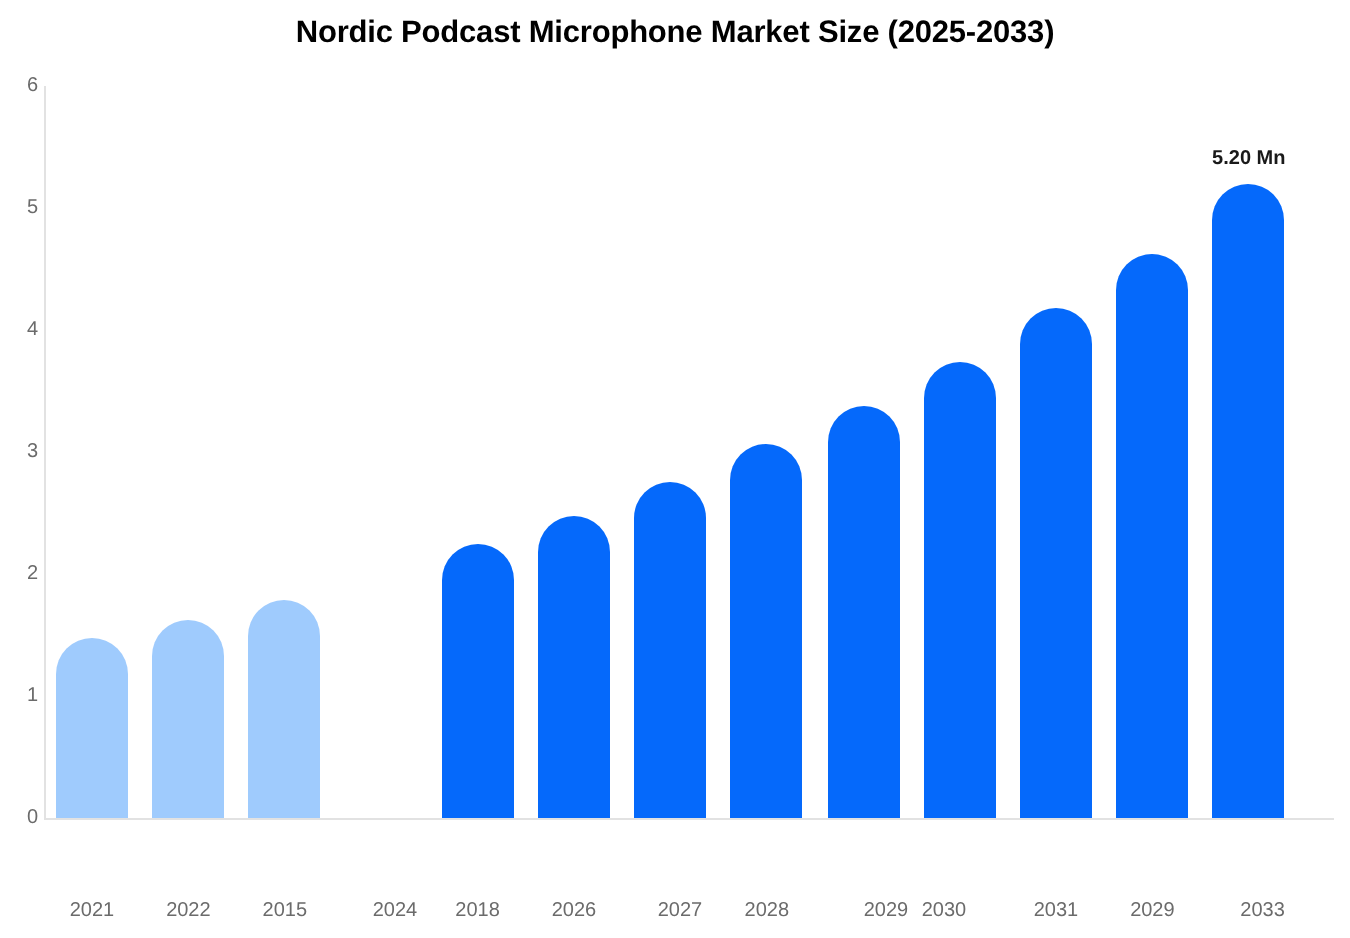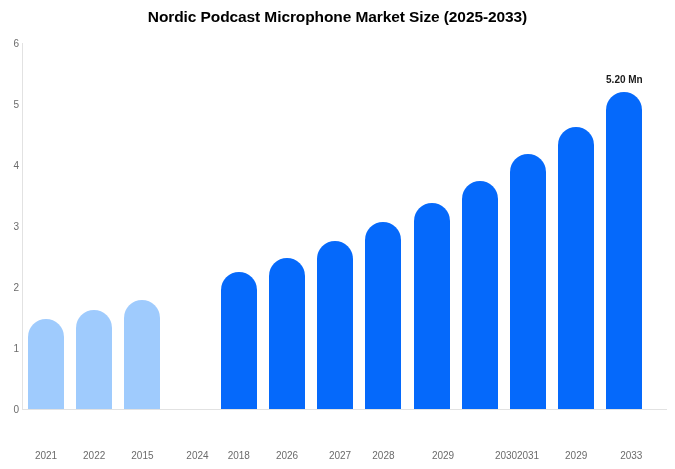--- a/index.html
+++ b/index.html
@@ -206,20 +206,20 @@
   <div class="x-labels-layer" id="x-labels">
       <div class="x-label" style="left: 28px; width: 36px;">2021</div>
       <div class="x-label" style="left: 76.2px; width: 36px;">2022</div>
       <div class="x-label" style="left: 124.4px; width: 36px;">2015</div>
       <div class="x-label" style="left: 172.6px; width: 36px; text-align: right;">2024</div>
       <div class="x-label" style="left: 220.8px; width: 36px;">2018</div>
       <div class="x-label" style="left: 269px; width: 36px;">2026</div>
       <div class="x-label" style="left: 322px; width: 36px;">2027</div>
       <div class="x-label" style="left: 365.4px; width: 36px;">2028</div>
       <div class="x-label" style="left: 425px; width: 36px;">2029</div>
-      <div class="x-label" style="left: 488px; width: 36px;">2030</div>
+      <div class="x-label" style="left: 454px; width: 36px;">2030</div>
       <div class="x-label" style="left: 510px; width: 36px;">2031</div>
       <div class="x-label" style="left: 558.2px; width: 36px;">2029</div>
       <div class="x-label" style="left: 606.4px; width: 36px; text-align: right;">2033</div>
     </div>
 
 
 </div>
 
 </body></html>

